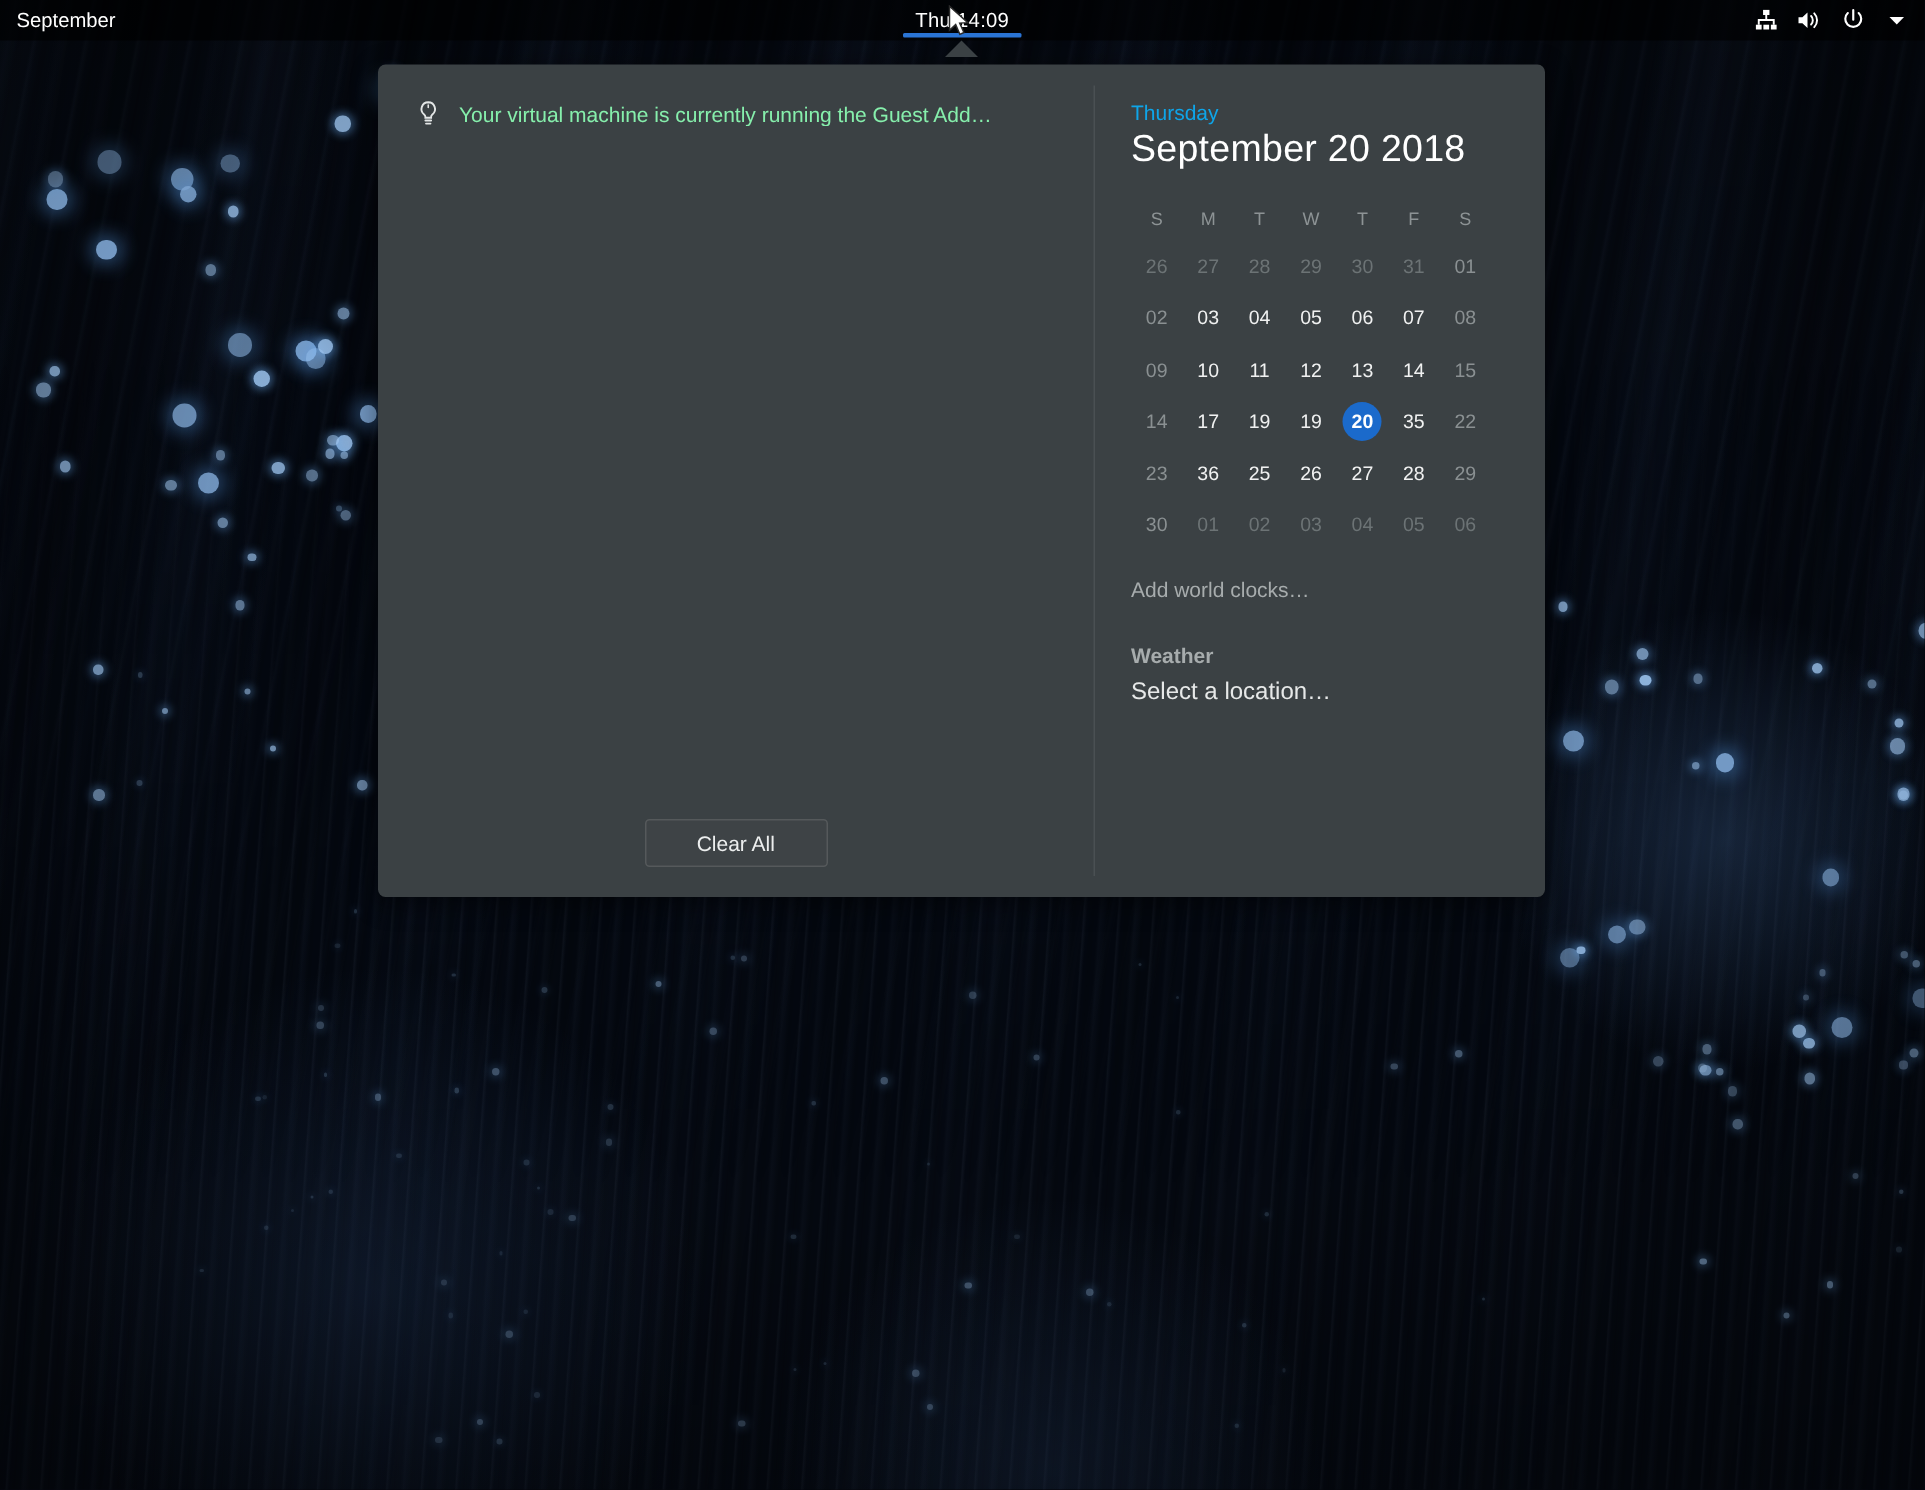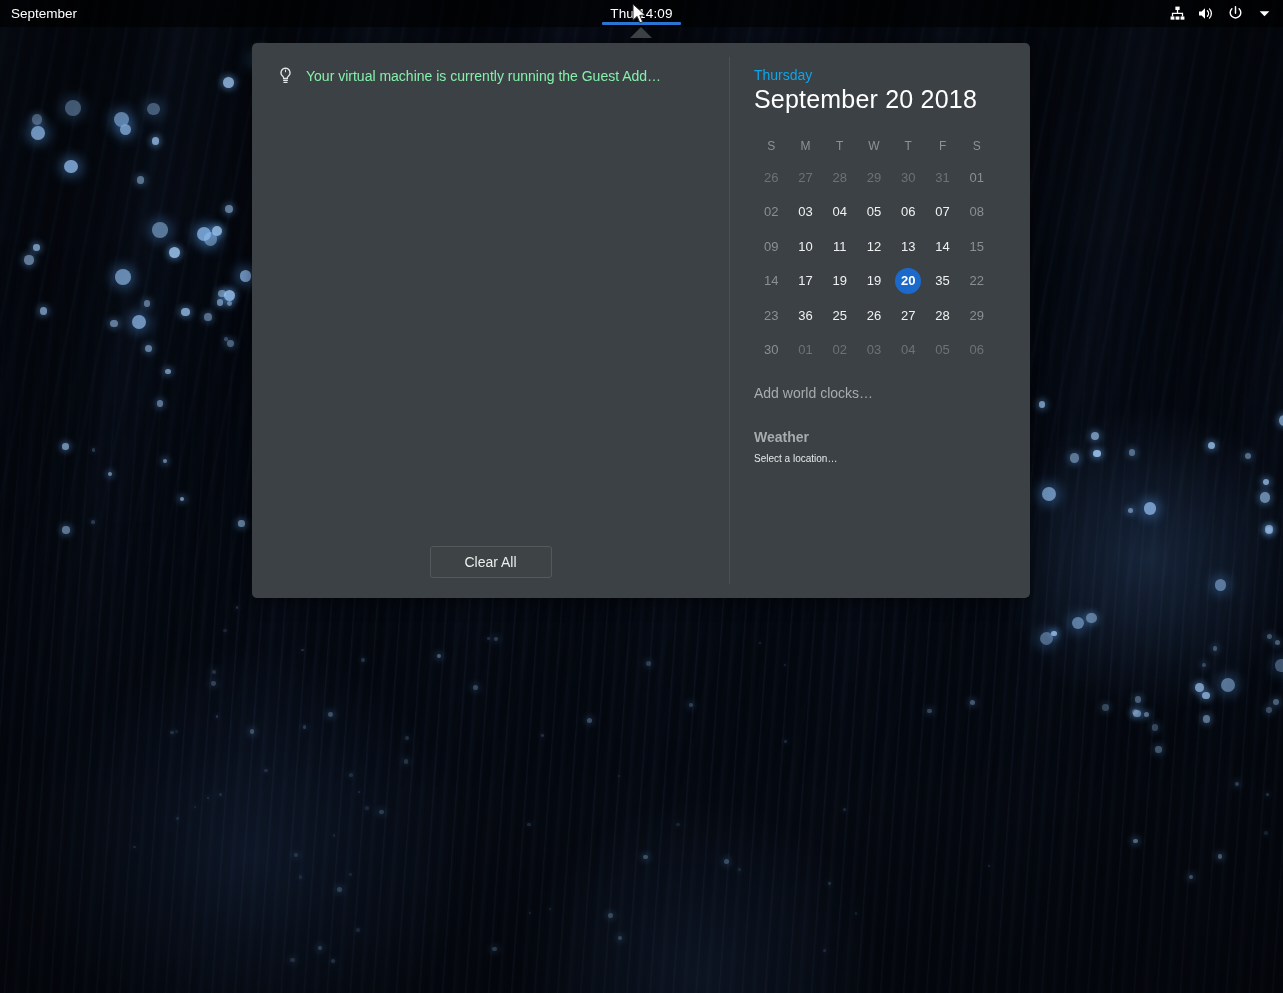--- a/index.html
+++ b/index.html
@@ -376,21 +376,21 @@
     cursor: pointer;
   }
   #weather-section { margin-top: 28px; }
   #weather-title {
     font-size: 14px;
     color: #a7acad;
     font-weight: bold;
     margin-bottom: 8px;
   }
   #weather-location {
-    font-size: 10px;
+    font-size: 16px;
     color: #e6e8e8;
     cursor: pointer;
   }
 
   
   #cursor {
     position: absolute;
     left: 632px;
     top: 3px;
     z-index: 60;

